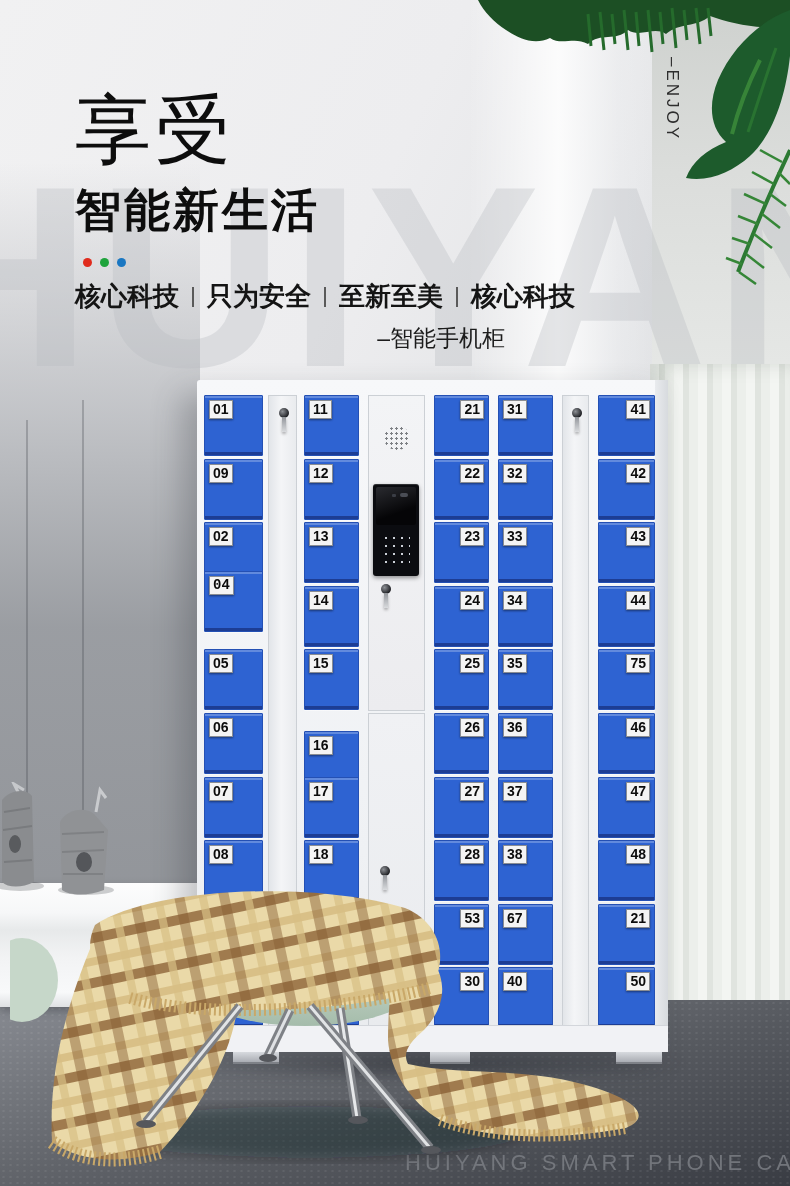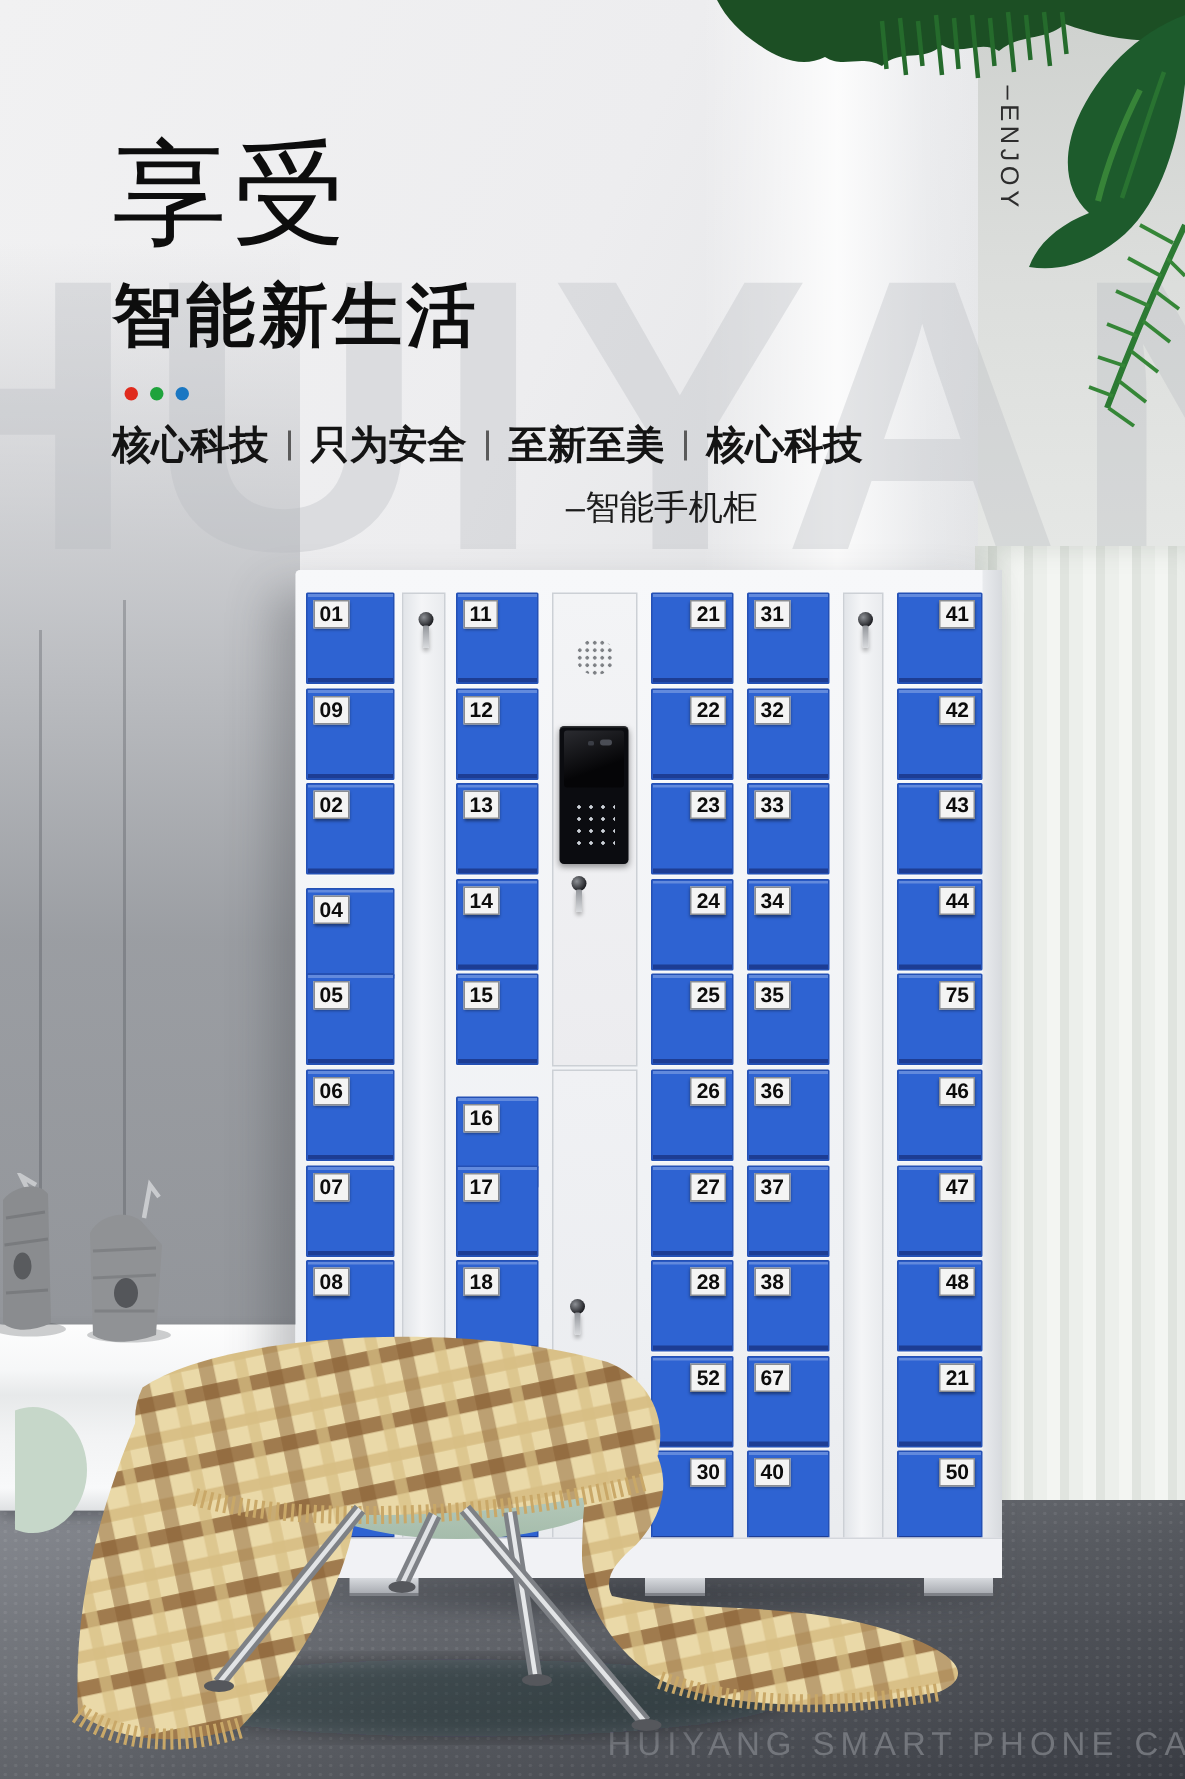--- a/index.html
+++ b/index.html
@@ -133,21 +133,21 @@
         <div class="col" style="left: 7px; width: 59px;">
           <div class="door ll" style="top: 15px; height: 59px;">
             <span class="tag">01</span>
           </div>
           <div class="door ll" style="top: 78.6px; height: 59px;">
             <span class="tag">09</span>
           </div>
           <div class="door ll" style="top: 142.2px; height: 59px;">
             <span class="tag">02</span>
           </div>
-          <div class="door ll" style="top: 212px; height: 59px;">
+          <div class="door ll" style="top: 191px; height: 59px; font-family: Liberation Mono, monospace;">
             <span class="tag">04</span>
           </div>
           <div class="door ll" style="top: 269.4px; height: 59px;">
             <span class="tag">05</span>
           </div>
           <div class="door ll" style="top: 333px; height: 59px;">
             <span class="tag">06</span>
           </div>
           <div class="door ll" style="top: 396.6px; height: 59px;">
             <span class="tag">07</span>
@@ -240,21 +240,21 @@
           <div class="door lr" style="top: 333px; height: 59px;">
             <span class="tag">26</span>
           </div>
           <div class="door lr" style="top: 396.6px; height: 59px;">
             <span class="tag">27</span>
           </div>
           <div class="door lr" style="top: 460.2px; height: 59px;">
             <span class="tag">28</span>
           </div>
           <div class="door lr" style="top: 523.8px; height: 59px;">
-            <span class="tag">52</span>
+            <span class="tag">53</span>
           </div>
           <div class="door lr" style="top: 587.4px; height: 59px;">
             <span class="tag">30</span>
           </div>
         </div>
         <div class="col" style="left: 301px; width: 55px;">
           <div class="door ll" style="top: 15px; height: 59px;">
             <span class="tag">31</span>
           </div>
           <div class="door ll" style="top: 78.6px; height: 59px;">

